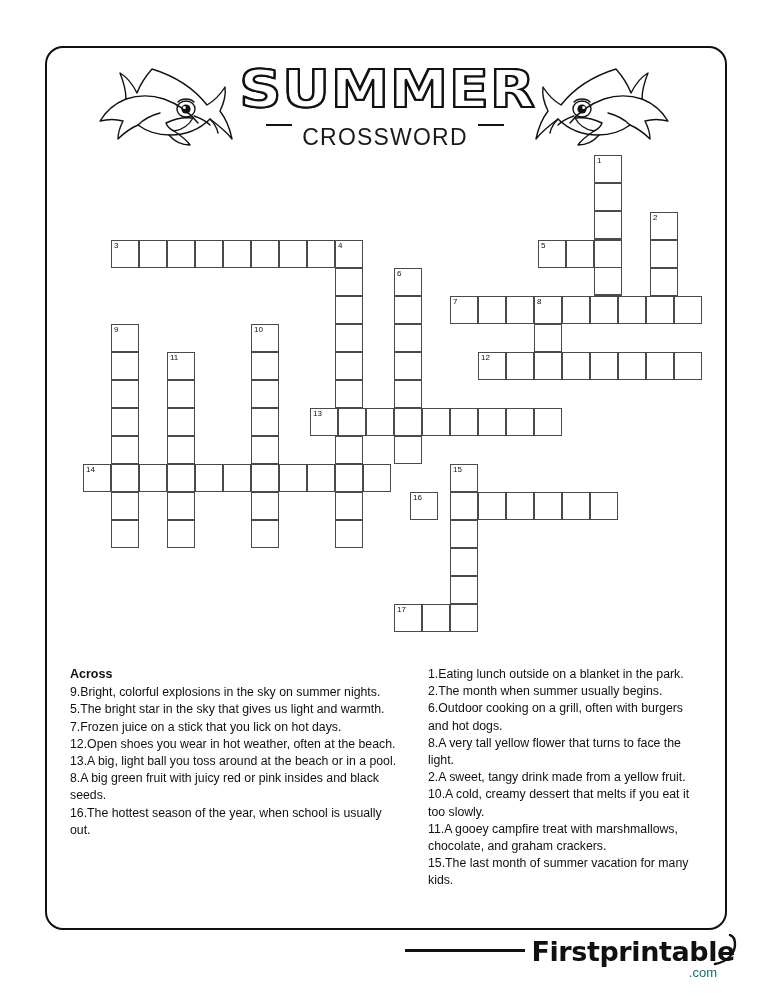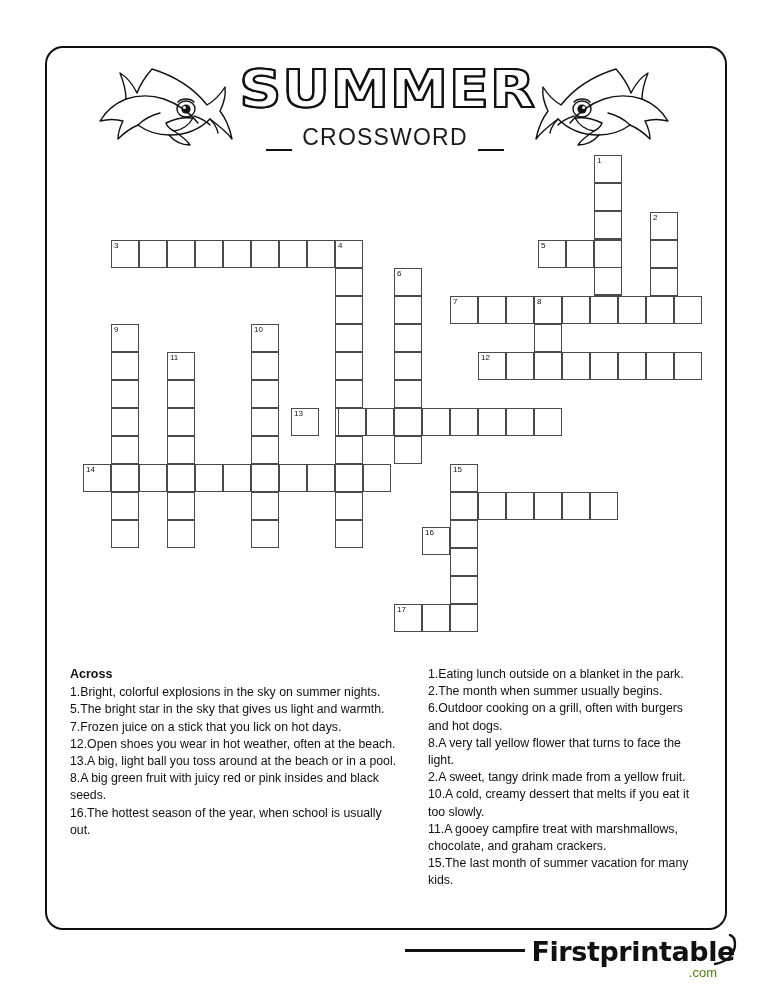--- a/index.html
+++ b/index.html
@@ -55,21 +55,21 @@
     line-height: 1;
     color: #ffffff;
     -webkit-text-stroke: 2px #111;
     text-shadow:
       -1px -1px 0 #111,  1px -1px 0 #111,
       -1px  1px 0 #111,  1px  1px 0 #111;
     transform: scaleX(1.12);
   }
   #subtitle-row {
     display: flex;
-    align-items: flex-end;
+    align-items: flex-start;
     justify-content: center;
     gap: 10px;
     margin-top: 9px;
   }
   .sub-rule {
     width: 26px;
     height: 2px;
     background: #111;
   }
   #title-sub {
@@ -173,21 +173,21 @@
   #brand-swoosh {
     position: absolute;
     right: -4px;
     top: -2px;
     width: 26px;
     height: 34px;
   }
   #brand-tld {
     font-family: "Liberation Sans", sans-serif;
     font-size: 13px;
-    color: #4d7c0f;
+    color: #0f766e;
     margin-top: -2px;
     margin-right: 18px;
   }
 </style>
 </head>
 <body>
 
 <div id="page">
 
   <div id="sheet-border"></div>
@@ -346,21 +346,21 @@
       <div class="cell" style="left: 167px; top: 520px;"></div>
       <div class="cell" style="left: 478px; top: 352px;">
         <span class="num">12</span>
       </div>
       <div class="cell" style="left: 506px; top: 352px;"></div>
       <div class="cell" style="left: 562px; top: 352px;"></div>
       <div class="cell" style="left: 590px; top: 352px;"></div>
       <div class="cell" style="left: 618px; top: 352px;"></div>
       <div class="cell" style="left: 646px; top: 352px;"></div>
       <div class="cell" style="left: 674px; top: 352px;"></div>
-      <div class="cell" style="left: 291px; top: 408px;">
+      <div class="cell" style="left: 310px; top: 408px;">
         <span class="num">13</span>
       </div>
       <div class="cell" style="left: 338px; top: 408px;"></div>
       <div class="cell" style="left: 366px; top: 408px;"></div>
       <div class="cell" style="left: 422px; top: 408px;"></div>
       <div class="cell" style="left: 450px; top: 408px;"></div>
       <div class="cell" style="left: 478px; top: 408px;"></div>
       <div class="cell" style="left: 506px; top: 408px;"></div>
       <div class="cell" style="left: 534px; top: 408px;"></div>
       <div class="cell" style="left: 83px; top: 464px;">
@@ -373,38 +373,38 @@
       <div class="cell" style="left: 307px; top: 464px;"></div>
       <div class="cell" style="left: 363px; top: 464px;"></div>
       <div class="cell" style="left: 450px; top: 464px;">
         <span class="num">15</span>
       </div>
       <div class="cell" style="left: 450px; top: 492px;"></div>
       <div class="cell" style="left: 450px; top: 520px;"></div>
       <div class="cell" style="left: 450px; top: 548px;"></div>
       <div class="cell" style="left: 450px; top: 576px;"></div>
       <div class="cell" style="left: 450px; top: 604px;"></div>
-      <div class="cell" style="left: 422px; top: 492px; margin-top: 35px;">
+      <div class="cell" style="left: 410px; top: 492px;">
         <span class="num">16</span>
       </div>
       <div class="cell" style="left: 478px; top: 492px;"></div>
       <div class="cell" style="left: 506px; top: 492px;"></div>
       <div class="cell" style="left: 534px; top: 492px;"></div>
       <div class="cell" style="left: 562px; top: 492px;"></div>
       <div class="cell" style="left: 590px; top: 492px;"></div>
       <div class="cell" style="left: 394px; top: 604px;">
         <span class="num">17</span>
       </div>
       <div class="cell" style="left: 422px; top: 604px;"></div>
     </div>
 
   <div id="clues">
     <div class="clue-col" id="clues-across">
       <div class="clue-heading">Across</div>
-    <p class="clue-item">1.Bright, colorful explosions in the sky on summer nights.</p>
+    <p class="clue-item">9.Bright, colorful explosions in the sky on summer nights.</p>
         <p class="clue-item">5.The bright star in the sky that gives us light and warmth.</p>
         <p class="clue-item">7.Frozen juice on a stick that you lick on hot days.</p>
         <p class="clue-item">12.Open shoes you wear in hot weather, often at the beach.</p>
         <p class="clue-item">13.A big, light ball you toss around at the beach or in a pool.</p>
         <p class="clue-item">8.A big green fruit with juicy red or pink insides and black seeds.</p>
         <p class="clue-item">16.The hottest season of the year, when school is usually out.</p>
       </div>
     <div class="clue-col" id="clues-down">
     <p class="clue-item">1.Eating lunch outside on a blanket in the park.</p>
         <p class="clue-item">2.The month when summer usually begins.</p>

